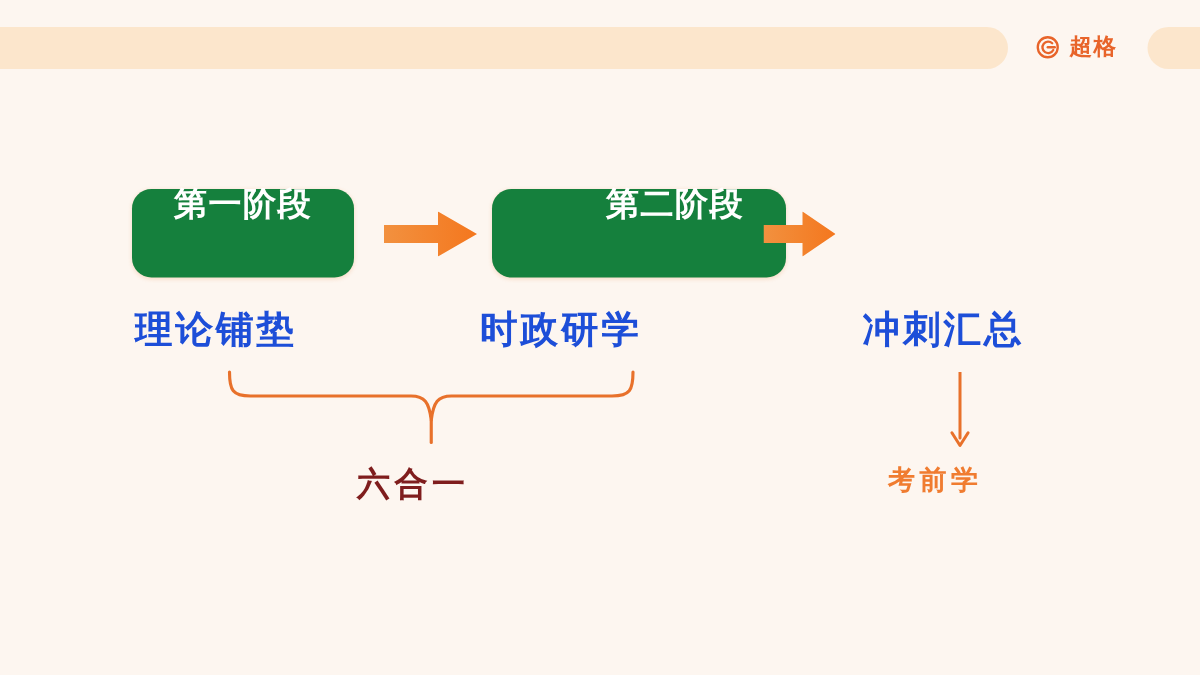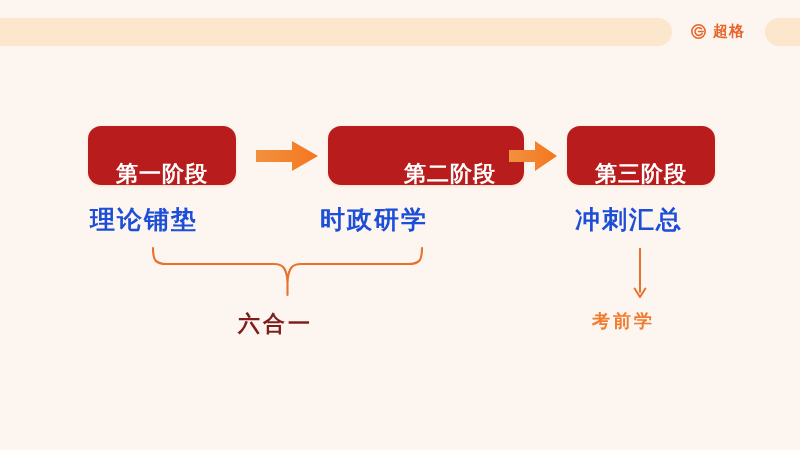--- a/index.html
+++ b/index.html
@@ -70,24 +70,24 @@
     letter-spacing: 1px;
     line-height: 1;
   }
 
   
   .stage-box {
     position: absolute;
     top: 126px;
     width: 148px;
     height: 59px;
-    background: #b91c1c;
+    background: #15803d;
     border-radius: 13px;
     display: flex;
-    align-items: flex-end;
+    align-items: flex-start;
     justify-content: center;
     box-shadow: 0 1px 3px rgba(228,120,40,0.22);
   }
   .stage-box span {
     font-family: "DejaVu Sans", sans-serif;
     font-size: 22px;
     font-weight: bold;
     color: #FFFFFF;
     letter-spacing: 1px;
     line-height: 1;
@@ -197,23 +197,20 @@
   <svg id="arrow2" class="flow-arrow" width="48" height="30" viewBox="0 0 48 30">
     <defs>
       <linearGradient id="agrad2" x1="0" y1="0" x2="1" y2="0">
         <stop offset="0%" stop-color="#F2913F"></stop>
         <stop offset="100%" stop-color="#F4771E"></stop>
       </linearGradient>
     </defs>
     <path d="M0 9 H26 V0 L48 15 L26 30 V21 H0 Z" fill="url(#agrad2)"></path>
   </svg>
 
-  <div id="box3" class="stage-box">
-    <span>第三阶段</span>
-  </div>
 
   <div id="label1" class="sub-label">理论铺垫</div>
   <div id="label2" class="sub-label">时政研学</div>
   <div id="label3" class="sub-label">冲刺汇总</div>
 
   <svg class="brace" width="275" height="52" viewBox="0 0 275 52">
     <path d="M3 2
              C3 14, 5 18, 17 18
              H124
              C133 18, 136 22, 137.5 34

